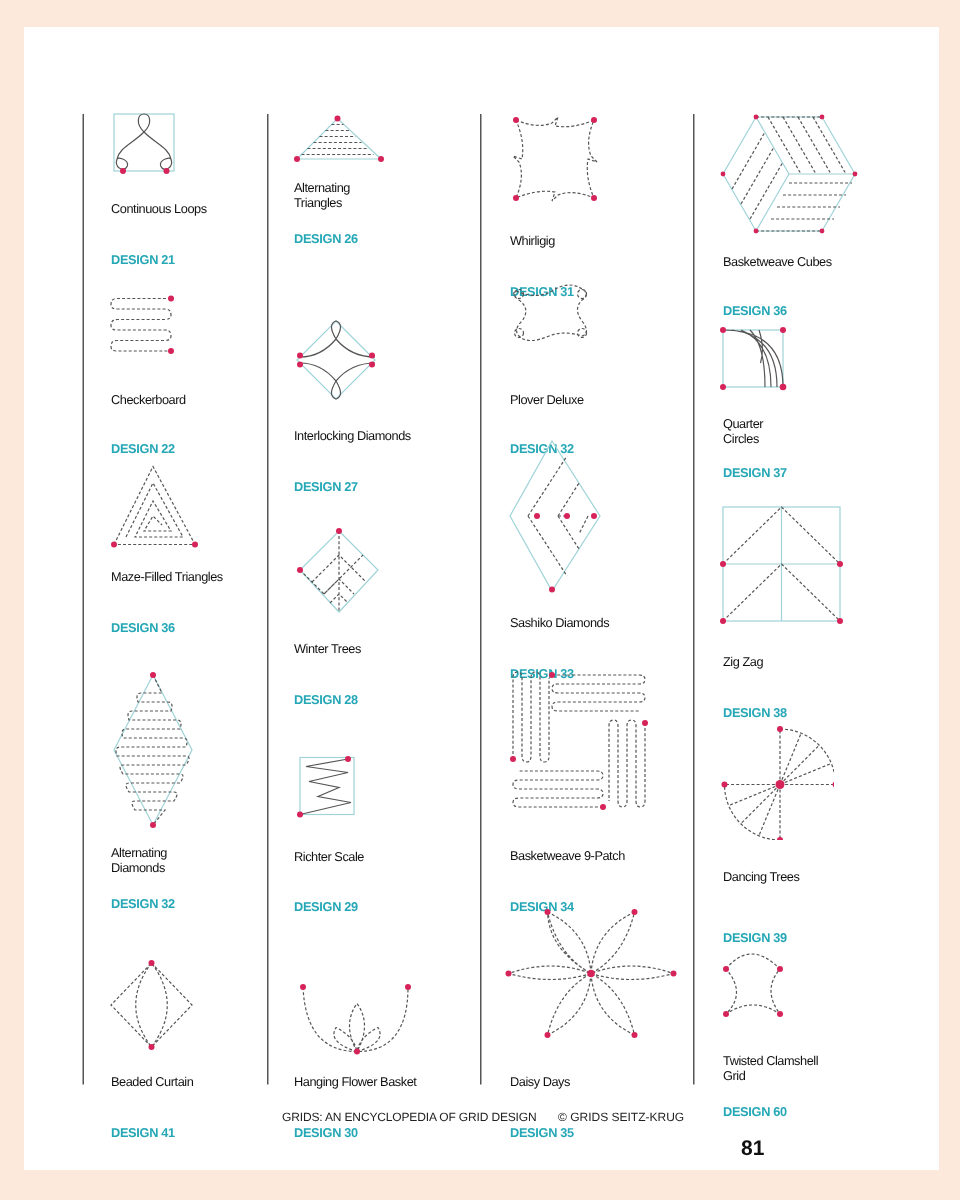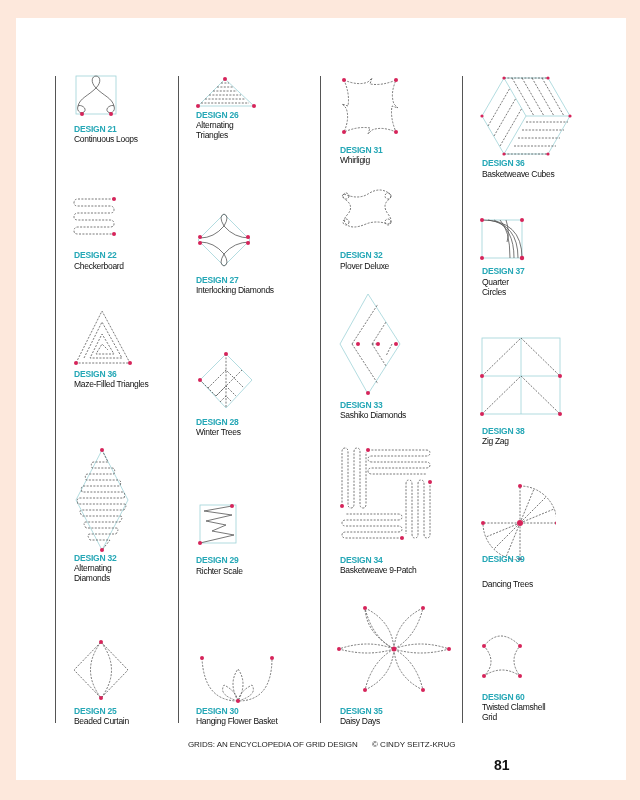--- a/index.html
+++ b/index.html
@@ -1,21 +1,21 @@
 <!DOCTYPE html>
 <html><head>
 <meta charset="utf-8">
 <style>
   html, body { margin:0; padding:0; }
   body { width:640px; height:800px; background:#fde8dc; position:relative; overflow:hidden;
          font-family:"Liberation Sans", sans-serif; }
   .page { position:absolute; left:16px; top:18px; width:610px; height:762px; background:#ffffff; }
   .divider { position:absolute; width:1px; background:#555; top:76px; height:647px; }
   .num { position:absolute; color:#25a7b6; font-weight:bold; font-size:8.5px; letter-spacing:-0.2px; white-space:nowrap;
-         font-family:"Liberation Sans", sans-serif; }
+         font-family:"Liberation Sans", sans-serif;margin-top:44px; }
   .name { position:absolute; color:#111; font-weight:normal; font-size:8.5px; line-height:10px; letter-spacing:-0.3px;
           font-family:"Liberation Sans", sans-serif; }
   .footer-text { position:absolute; top:740px; left:188px; font-size:8px; color:#222; letter-spacing:-0.1px; white-space:nowrap; }
   .footer-copy { position:absolute; top:740px; left:372px; font-size:8px; color:#222; white-space:nowrap; }
   .page-num { position:absolute; top:734px; left:494px; font-size:14px; font-weight:bold; color:#111;margin-top:23px; }
   .g { fill:none; stroke:#9fd3d8; stroke-width:0.8; }
   .d { fill:none; stroke:#555; stroke-width:0.8; stroke-dasharray:2 1.4; }
   .s { fill:none; stroke:#555; stroke-width:0.8; }
   .p { fill:#d6245a; }
 </style>
@@ -62,21 +62,21 @@
 </svg>
 <div class="num" style="left:74px;top:553px">DESIGN 32</div>
 <div class="name" style="left:74px;top:563px;width:60px">Alternating Diamonds</div>
 
 <svg style="position:absolute;left:72px;top:638px" width="60" height="62">
   <path class="d" d="M29 4 L56 32 L29 60 L2 32 Z"></path>
   <path class="d" d="M29 4 Q8 32 29 60 Q50 32 29 4"></path>
   <circle class="p" cx="29" cy="4" r="2"></circle>
     <circle class="p" cx="29" cy="60" r="2"></circle>
 </svg>
-<div class="num" style="left:74px;top:706px">DESIGN 25</div>
+<div class="num" style="left:74px;top:706px">DESIGN 41</div>
 <div class="name" style="left:74px;top:716px">Beaded Curtain</div>
 
 <svg style="position:absolute;left:194px;top:76px" width="66" height="34">
   <path class="g" d="M4 30 L31 3 L60 30 Z"></path>
   <path class="d" d="M27 7 H35 M23 11 H39 M19 15 H43 M15 19 H47 M11 23 H51 M7 27 H55"></path>
   <circle class="p" cx="31" cy="3" r="2"></circle>
     <circle class="p" cx="4" cy="30" r="2"></circle>
     <circle class="p" cx="60" cy="30" r="2"></circle>
 </svg>
 <div class="num" style="left:196px;top:110px">DESIGN 26</div>
@@ -226,28 +226,28 @@
   <g transform="translate(40 41)">
     <path class="d" d="M0 -37 A37 37 0 0 1 37 0 M0 0 L0 -37 M0 0 L14 -34 M0 0 L26 -26 M0 0 L34 -14 M0 0 L37 0"></path>
     <path class="d" d="M0 37 A37 37 0 0 1 -37 0 M0 0 L0 37 M0 0 L-14 34 M0 0 L-26 26 M0 0 L-34 14 M0 0 L-37 0"></path>
     <circle class="p" cx="0" cy="0" r="3"></circle>
     <circle class="p" cx="0" cy="-37" r="2"></circle>
       <circle class="p" cx="37" cy="0" r="2"></circle>
       <circle class="p" cx="-37" cy="0" r="2"></circle>
       <circle class="p" cx="0" cy="37" r="2"></circle>
   </g>
 </svg>
-<div class="num" style="left:482px;top:554px">DESIGN 39</div>
+<div class="num" style="left:482px;top:576px">DESIGN 39</div>
 <div class="name" style="left:482px;top:579px">Dancing Trees</div>
 
 <svg style="position:absolute;left:480px;top:630px" width="50" height="52">
   <path class="d" d="M4 16 Q20 -4 40 16 Q28 30 40 46 Q22 34 4 46 Q18 32 4 16"></path>
   <circle class="p" cx="4" cy="16" r="2"></circle>
     <circle class="p" cx="40" cy="16" r="2"></circle>
     <circle class="p" cx="4" cy="46" r="2"></circle>
     <circle class="p" cx="40" cy="46" r="2"></circle>
 </svg>
 <div class="num" style="left:482px;top:692px">DESIGN 60</div>
 <div class="name" style="left:482px;top:702px;width:70px">Twisted Clamshell Grid</div>
 
 <div class="footer-text">GRIDS:  AN ENCYCLOPEDIA OF GRID DESIGN</div>
-<div class="footer-copy">© CINDY SEITZ-KRUG</div>
+<div class="footer-copy">© GRIDS SEITZ-KRUG</div>
 <div class="page-num">81</div>
 
 </body></html>

